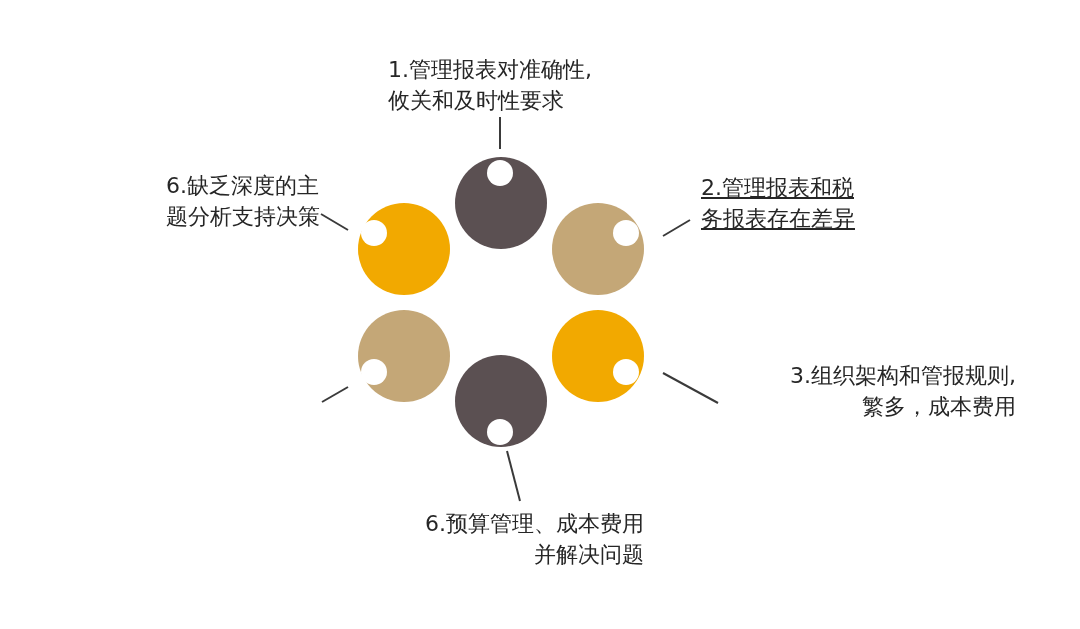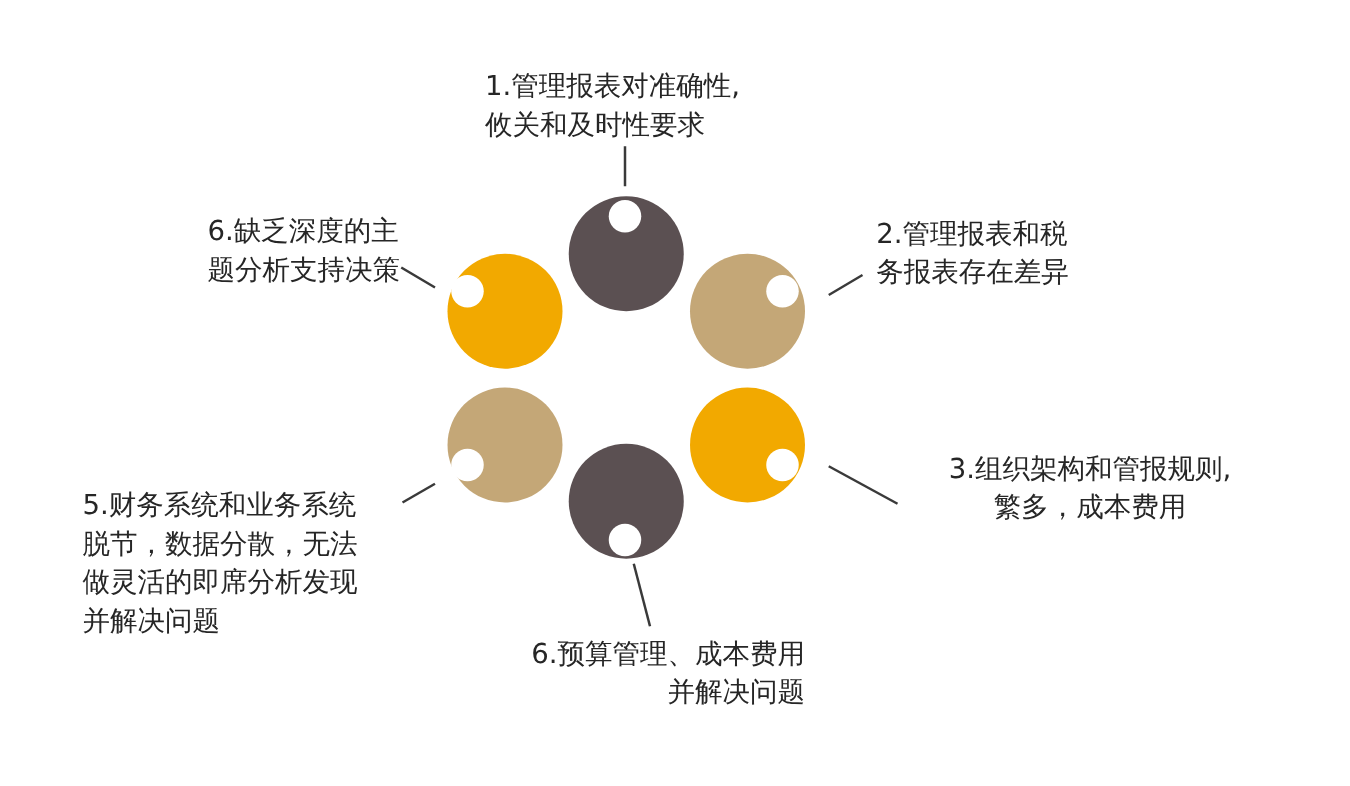--- a/index.html
+++ b/index.html
@@ -25,21 +25,21 @@
       position: absolute;
       font-size: 22px;
       line-height: 31px;
       color: #262626;
       white-space: nowrap;
       letter-spacing: 0px;
     }
     .label .line { display: block; }
     .label.align-left { text-align: left; }
     .label.align-right { text-align: right; }
-    .label.align-center { text-align: center; }
+    .label.align-center { text-align: right; }
 
     .node {
       position: absolute;
       width: 92px;
       height: 92px;
       border-radius: 50%;
     }
     .node .dot {
       position: absolute;
       width: 26px;
@@ -91,40 +91,34 @@
 
   <div class="node" style="left:358px; top:203px; background:#f2a900;">
     <div class="dot" style="left:3px; top:17px;"></div>
   </div>
 
   <div class="label align-left" style="left:388px; top:54px;">
     <span class="line">1.管理报表对准确性,</span>
     <span class="line">攸关和及时性要求</span>
   </div>
 
-  <div class="label align-left" style="left:701px; top:172px;">
+  <div class="label align-left" style="left:701px; top:172px;text-decoration:underline;">
     <span class="line">2.管理报表和税</span>
     <span class="line">务报表存在差异</span>
   </div>
 
   <div class="label align-center" style="left:728px; top:360px; width:288px;">
     <span class="line">3.组织架构和管报规则,</span>
     <span class="line">繁多，成本费用</span>
   </div>
 
   <div class="label align-right" style="left:398px; top:508px; width:246px;">
     <span class="line">6.预算管理、成本费用</span>
     <span class="line">并解决问题</span>
   </div>
 
-  <div class="label align-left" style="left:66px; top:389px;">
-    <span class="line">5.财务系统和业务系统</span>
-    <span class="line">脱节，数据分散，无法</span>
-    <span class="line">做灵活的即席分析发现</span>
-    <span class="line">并解决问题</span>
-  </div>
 
   <div class="label align-left" style="left:138px; top:170px;margin-left:28px;">
     <span class="line">6.缺乏深度的主</span>
     <span class="line">题分析支持决策</span>
   </div>
 
 </div>
 
 </body></html>

